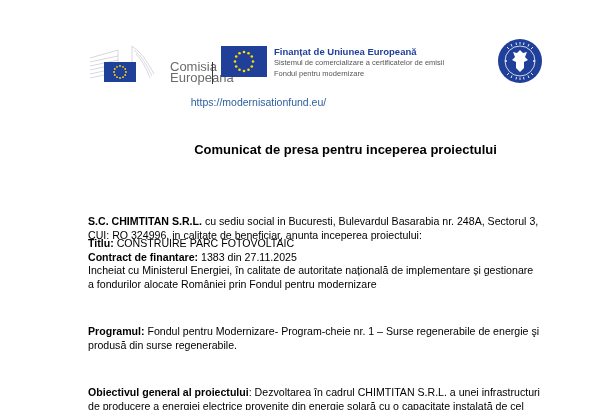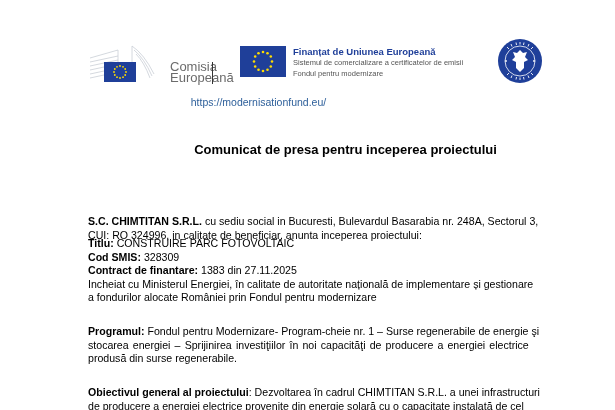--- a/index.html
+++ b/index.html
@@ -10,21 +10,21 @@
     .header-row { position: absolute; left: 0; top: 0; width: 615px; height: 115px; }
 
     
     .ec-logo { position: absolute; left: 88px; top: 44px; width: 150px; height: 42px; }
     .ec-building { position: absolute; left: 0; top: 0; width: 68px; height: 40px; }
     .ec-flag { position: absolute; left: 16px; top: 18px; width: 32px; height: 20px; background: #1f3f99; }
     .ec-text { position: absolute; left: 82px; top: 17px; font-size: 13px; line-height: 11px; color: #6b6b6b; }
     .ec-sep { position: absolute; left: 124px; top: 18px; width: 1px; height: 22px; background: #333; }
 
     
-    .eu-logo { position: absolute; left: 240px; top: 46px; width: 240px; height: 40px; }
+    .eu-logo { position: absolute; left: 221px; top: 46px; width: 240px; height: 40px; }
     .eu-flag { position: absolute; left: 0; top: 0; width: 46px; height: 31px; background: #1f3f99; }
     .eu-text { position: absolute; left: 53px; top: 0px; }
     .eu-title { font-size: 9.5px; font-weight: bold; color: #1f3f99; line-height: 12px; }
     .eu-sub { font-size: 7.5px; color: #555; line-height: 10.5px; white-space: nowrap; }
 
     
     .gov-logo { position: absolute; left: 497px; top: 38px; width: 46px; height: 46px; }
 
     .url { position: absolute; left: 0; width: 517px; top: 96px; text-align: center; font-size: 10.5px; color: #2d5f9a; }
 
@@ -121,28 +121,26 @@
 
 <div class="doc-title">Comunicat de presa pentru inceperea proiectului</div>
 
 <div class="para justify" style="top:215px;">
   <span class="line"><b>S.C. CHIMTITAN S.R.L.</b><span> cu sediu social in Bucuresti, Bulevardul Basarabia nr. 248A, Sectorul 3,</span></span>
   <span class="line">CUI: RO 324996, in calitate de beneficiar, anunta inceperea proiectului:</span>
 </div>
 
 <div class="para" style="top:237px;">
   <span class="line"><b>Titlu:</b><span> CONSTRUIRE PARC FOTOVOLTAIC</span></span>
-  <span class="line"><b>Cod SMIS:</b><span> 328309</span></span>
   <span class="line"><b>Contract de finantare:</b><span> 1383 din 27.11.2025</span></span>
   <span class="line">Incheiat cu Ministerul Energiei, în calitate de autoritate națională de implementare și gestionare</span>
   <span class="line">a fondurilor alocate României prin Fondul pentru modernizare</span>
 </div>
 
 <div class="para" style="top:325px;">
   <span class="line"><b>Programul:</b><span> Fondul pentru Modernizare- Program-cheie nr. 1 – Surse regenerabile de energie şi</span></span>
-  <span class="line" style="word-spacing:1.2px;">stocarea energiei – Sprijinirea investiţiilor în noi capacităţi de producere a energiei electrice</span>
   <span class="line">produsă din surse regenerabile.</span>
 </div>
 
 <div class="para" style="top:386px;">
   <span class="line"><b>Obiectivul general al proiectului</b><span>: Dezvoltarea în cadrul CHIMTITAN S.R.L. a unei infrastructuri</span></span>
   <span class="line">de producere a energiei electrice provenite din energie solară cu o capacitate instalată de cel</span>
 </div>
 
 </body></html>

